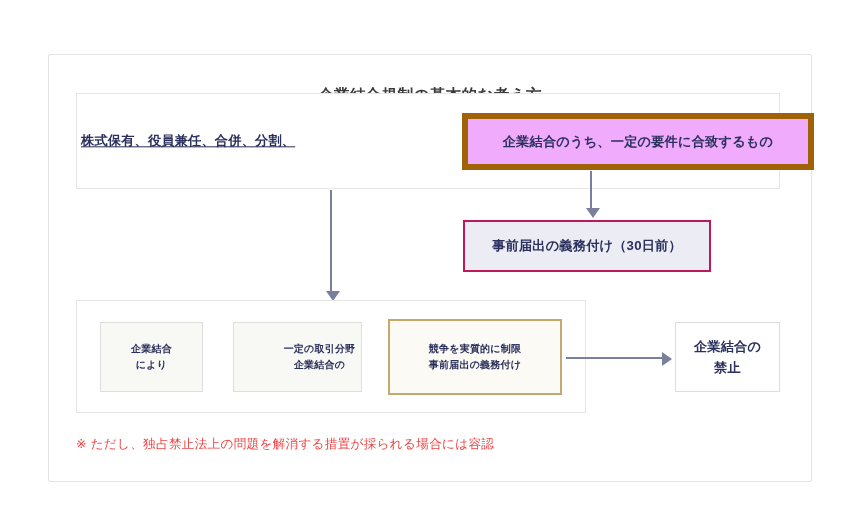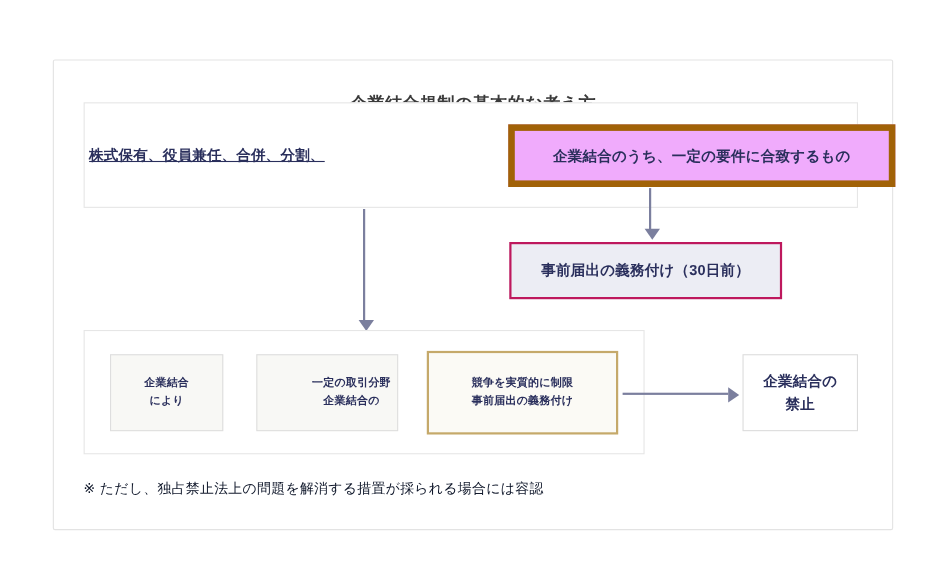--- a/index.html
+++ b/index.html
@@ -180,21 +180,21 @@
     border-left: 10px solid #7b7f9e;
   }
   .arrow-right { left: 566px; top: 357px; width: 96px; }
 
   
   .footnote {
     position: absolute;
     left: 76px;
     top: 436px;
     font-size: 12.6px;
-    color: #0f172a;
+    color: #ef4444;
     letter-spacing: 0.3px;
     white-space: nowrap;
   }
 </style>
 </head>
 <body>
 
 <div class="frame">
   <div class="frame-title">企業結合規制の基本的な考え方</div>
 </div>

